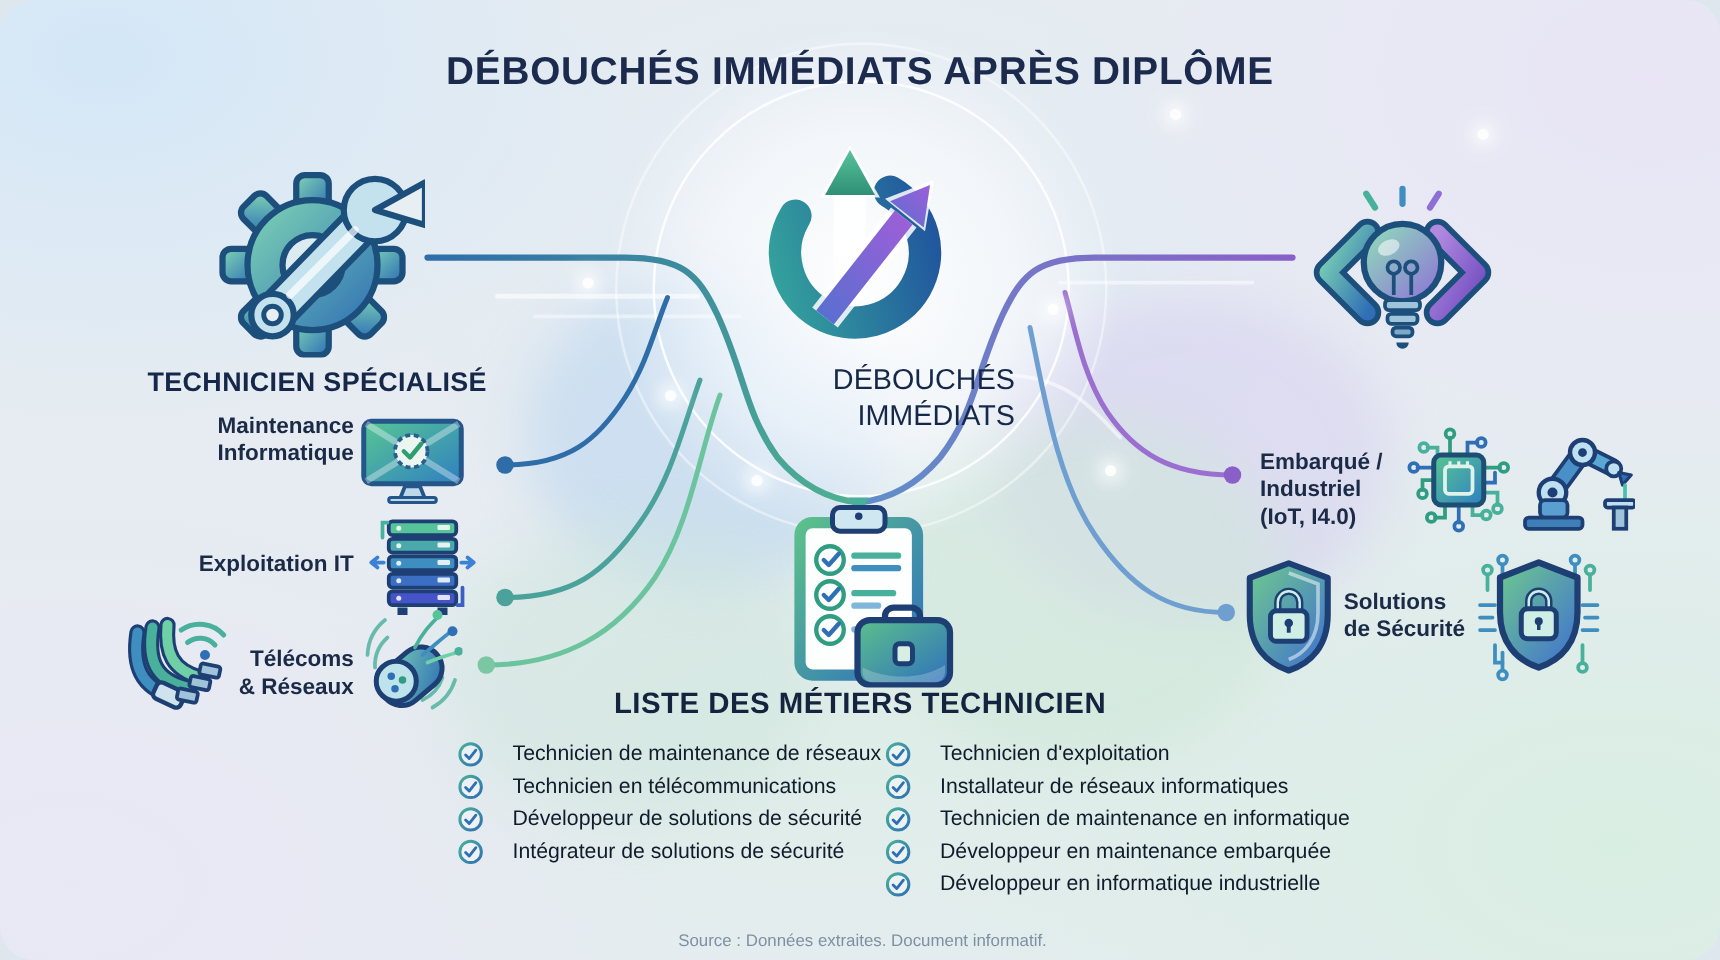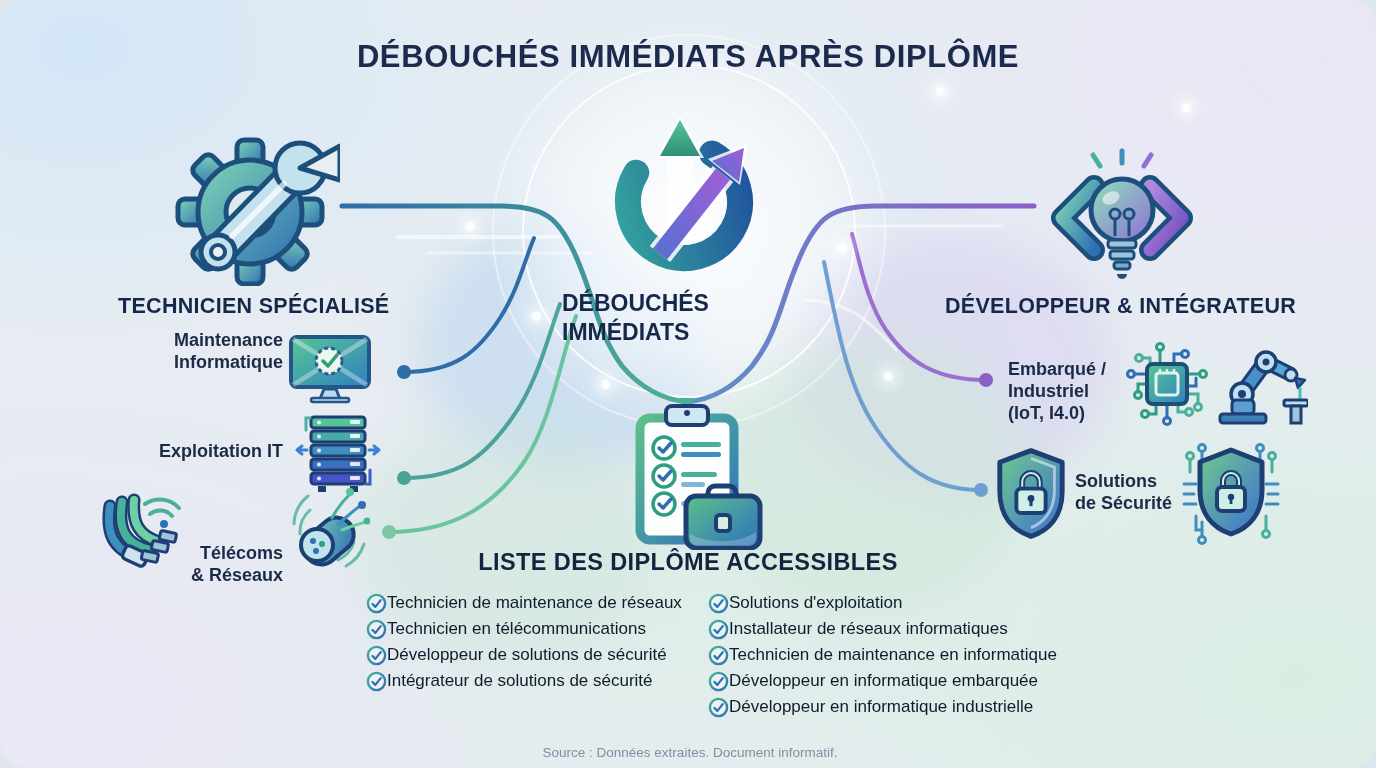--- a/index.html
+++ b/index.html
@@ -18,28 +18,28 @@
   .halo{position:absolute;left:480px;top:18px;width:420px;height:420px;border-radius:50%;
     background:radial-gradient(circle, rgba(255,255,255,.95) 0%, rgba(255,255,255,.55) 42%, rgba(255,255,255,0) 70%);}
   .ring{position:absolute;border-radius:50%;}
   .ring1{left:522px;top:64px;width:330px;height:330px;border:2px solid rgba(255,255,255,.85);}
   .ring2{left:492px;top:34px;width:390px;height:390px;border:2px solid rgba(255,255,255,.45);}
   .gdot{position:absolute;width:9px;height:9px;border-radius:50%;background:#fff;
     box-shadow:0 0 14px 5px rgba(255,255,255,.9);opacity:.95;}
   .title{position:absolute;left:0;right:0;top:39px;text-align:center;font-size:31px;font-weight:800;
     color:#1c2b4d;letter-spacing:.6px;}
   .branch-heading{position:absolute;font-size:21.5px;font-weight:800;color:#16284a;letter-spacing:.3px;}
-  .hub-label{position:absolute;left:562px;width:250px;top:289px;text-align:left;
-    font-size:23px;font-weight:700;color:#16284a;line-height:29px;}
+  .hub-label{position:absolute;left:562px;width:250px;top:289px;text-align:right;
+    font-size:23px;font-weight:400;color:#16284a;line-height:29px;}
   .item-label{position:absolute;font-size:18px;font-weight:700;color:#1b2b47;line-height:22px;}
   .r-align{text-align:right;}
   .jobs-heading{position:absolute;left:0;right:0;top:549px;text-align:center;
     font-size:23.5px;font-weight:800;color:#15243e;letter-spacing:.4px;}
   .jobs-col{position:absolute;top:590px;display:flex;flex-direction:column;}
-  .job-row{display:flex;align-items:center;gap:0;height:26px;font-size:17px;color:#101c2c;}
+  .job-row{display:flex;align-items:center;gap:23px;height:26px;font-size:17px;color:#101c2c;}
   .job-row svg{flex:0 0 auto;}
   .footer{position:absolute;left:4px;right:0;top:745px;text-align:center;font-size:13.5px;color:#7e90a3;}
   svg{display:block;}
 </style>
 </head>
 <body>
 
 <div class="stage">
 
   <svg width="0" height="0" style="position:absolute">
@@ -231,21 +231,21 @@
         <circle cx="25" cy="66.5" r="2"></circle>
     </g>
     <path d="M13 38 H3 M3 38 l5 -4 M3 38 l5 4" stroke="#3b82d6" stroke-width="3" fill="none" stroke-linecap="round" stroke-linejoin="round"></path>
     <path d="M75 38 H85 M85 38 l-5 -4 M85 38 l-5 4" stroke="#3b82d6" stroke-width="3" fill="none" stroke-linecap="round" stroke-linejoin="round"></path>
     <path d="M12 18 V6 h4" stroke="#49b09b" stroke-width="3" fill="none" stroke-linecap="round"></path>
     <path d="M76 58 V72 h-4" stroke="#3b5fc4" stroke-width="3" fill="none" stroke-linecap="round"></path>
     <rect x="24" y="74" width="8" height="6" fill="#1d3f73"></rect>
       <rect x="56" y="74" width="8" height="6" fill="#1d3f73"></rect>
   </svg>
 
-  <div class="item-label r-align" style="left:150px;top:542px;width:133px">
+  <div class="item-label r-align" style="left:150px;top:516px;width:133px">
     <div>Télécoms</div>
     <div>&amp; Réseaux</div>
   </div>
   <svg class="abs" style="left:98px;top:492px" width="92" height="86" viewBox="0 0 92 86">
     <path d="M12 14 C8 40 14 58 42 66" stroke="#1d3f73" stroke-width="13" fill="none" stroke-linecap="round"></path>
     <path d="M12 14 C8 40 14 58 42 66" stroke="#3f8ec0" stroke-width="8" fill="none" stroke-linecap="round"></path>
     <path d="M24 10 C20 36 26 52 52 58" stroke="#1d3f73" stroke-width="13" fill="none" stroke-linecap="round"></path>
     <path d="M24 10 C20 36 26 52 52 58" stroke="#49b09b" stroke-width="8" fill="none" stroke-linecap="round"></path>
     <path d="M36 8 C34 30 40 44 62 50" stroke="#1d3f73" stroke-width="13" fill="none" stroke-linecap="round"></path>
     <path d="M36 8 C34 30 40 44 62 50" stroke="#6fd0a8" stroke-width="8" fill="none" stroke-linecap="round"></path>
@@ -295,21 +295,20 @@
     <ellipse cx="79" cy="50" rx="9" ry="6" fill="#ffffff" opacity=".55" transform="rotate(-25 79 50)"></ellipse>
     <circle cx="83" cy="66" r="5" fill="none" stroke="#1d4f7c" stroke-width="3"></circle>
     <circle cx="97" cy="66" r="5" fill="none" stroke="#1d4f7c" stroke-width="3"></circle>
     <path d="M83 71 V88 M97 71 V88" stroke="#1d4f7c" stroke-width="3"></path>
     <rect x="76" y="92" width="28" height="8" rx="3" fill="#9fc4da" stroke="#1d4f7c" stroke-width="3"></rect>
     <rect x="78" y="103" width="24" height="8" rx="3" fill="#9fc4da" stroke="#1d4f7c" stroke-width="3"></rect>
     <rect x="82" y="114" width="16" height="7" rx="3" fill="#7fa9c9" stroke="#1d4f7c" stroke-width="3"></rect>
     <path d="M85 126 a5 5 0 0 0 10 0" fill="#1d4f7c"></path>
   </svg>
 
-  <div class="branch-heading" style="left:945px;top:294px">DÉVELOPPEUR &amp; INTÉGRATEUR</div>
 
   <div class="item-label" style="left:1008px;top:358px;width:190px">
     <div>Embarqué /</div>
     <div>Industriel</div>
     <div>(IoT, I4.0)</div>
   </div>
   <svg class="abs" style="left:1120px;top:336px" width="94" height="96" viewBox="0 0 94 96">
     <g fill="none" stroke-linecap="round">
       <path d="M40 28 V14" stroke="#2f9d82" stroke-width="3"></path>
         <circle cx="40" cy="11" r="3.5" fill="none" stroke="#2f9d82" stroke-width="3"></circle>
@@ -418,21 +417,21 @@
     <rect x="55" y="82" width="24" height="5" rx="2.5" fill="#7fb6d9"></rect>
     <rect x="55" y="101" width="12" height="5" rx="2.5" fill="#7fb6d9"></rect>
     <g transform="translate(60,82)">
       <path d="M22 16 v-5 a7 7 0 0 1 7 -7 h14 a7 7 0 0 1 7 7 v5" fill="none" stroke="#1d3f73" stroke-width="5"></path>
       <rect x="0" y="14" width="74" height="52" rx="10" fill="url(#gCase)" stroke="#1d3f73" stroke-width="5"></rect>
       <path d="M4 52 C24 62 52 62 70 50 V56 a8 8 0 0 1 -8 8 H12 a8 8 0 0 1 -8 -8 Z" fill="rgba(255,255,255,.22)"></path>
       <rect x="30" y="33" width="14" height="16" rx="3.5" fill="#d6efe2" stroke="#1d3f73" stroke-width="4"></rect>
     </g>
   </svg>
 
-  <div class="jobs-heading">LISTE DES DIPLÔME ACCESSIBLES</div>
+  <div class="jobs-heading">LISTE DES MÉTIERS TECHNICIEN</div>
 
   <div class="jobs-col" style="left:366px">
     <div class="job-row">
       <svg width="21" height="21" viewBox="0 0 22 22">
           <circle cx="11" cy="11" r="9" fill="rgba(255,255,255,.35)" stroke="url(#gCheck)" stroke-width="2.5"></circle>
           <path d="M6.8 11.5 l3 3 l5.6 -7" fill="none" stroke="#2f6fb5" stroke-width="2.4" stroke-linecap="round" stroke-linejoin="round"></path>
         </svg>
       <span>Technicien de maintenance de réseaux</span>
     </div>
     <div class="job-row">
@@ -457,42 +456,42 @@
       <span>Intégrateur de solutions de sécurité</span>
     </div>
   </div>
 
   <div class="jobs-col" style="left:708px">
     <div class="job-row">
       <svg width="21" height="21" viewBox="0 0 22 22">
           <circle cx="11" cy="11" r="9" fill="rgba(255,255,255,.35)" stroke="url(#gCheck)" stroke-width="2.5"></circle>
           <path d="M6.8 11.5 l3 3 l5.6 -7" fill="none" stroke="#2f6fb5" stroke-width="2.4" stroke-linecap="round" stroke-linejoin="round"></path>
         </svg>
-      <span>Solutions d'exploitation</span>
+      <span>Technicien d'exploitation</span>
     </div>
     <div class="job-row">
       <svg width="21" height="21" viewBox="0 0 22 22">
           <circle cx="11" cy="11" r="9" fill="rgba(255,255,255,.35)" stroke="url(#gCheck)" stroke-width="2.5"></circle>
           <path d="M6.8 11.5 l3 3 l5.6 -7" fill="none" stroke="#2f6fb5" stroke-width="2.4" stroke-linecap="round" stroke-linejoin="round"></path>
         </svg>
       <span>Installateur de réseaux informatiques</span>
     </div>
     <div class="job-row">
       <svg width="21" height="21" viewBox="0 0 22 22">
           <circle cx="11" cy="11" r="9" fill="rgba(255,255,255,.35)" stroke="url(#gCheck)" stroke-width="2.5"></circle>
           <path d="M6.8 11.5 l3 3 l5.6 -7" fill="none" stroke="#2f6fb5" stroke-width="2.4" stroke-linecap="round" stroke-linejoin="round"></path>
         </svg>
       <span>Technicien de maintenance en informatique</span>
     </div>
     <div class="job-row">
       <svg width="21" height="21" viewBox="0 0 22 22">
           <circle cx="11" cy="11" r="9" fill="rgba(255,255,255,.35)" stroke="url(#gCheck)" stroke-width="2.5"></circle>
           <path d="M6.8 11.5 l3 3 l5.6 -7" fill="none" stroke="#2f6fb5" stroke-width="2.4" stroke-linecap="round" stroke-linejoin="round"></path>
         </svg>
-      <span>Développeur en informatique embarquée</span>
+      <span>Développeur en maintenance embarquée</span>
     </div>
     <div class="job-row">
       <svg width="21" height="21" viewBox="0 0 22 22">
           <circle cx="11" cy="11" r="9" fill="rgba(255,255,255,.35)" stroke="url(#gCheck)" stroke-width="2.5"></circle>
           <path d="M6.8 11.5 l3 3 l5.6 -7" fill="none" stroke="#2f6fb5" stroke-width="2.4" stroke-linecap="round" stroke-linejoin="round"></path>
         </svg>
       <span>Développeur en informatique industrielle</span>
     </div>
   </div>
 

